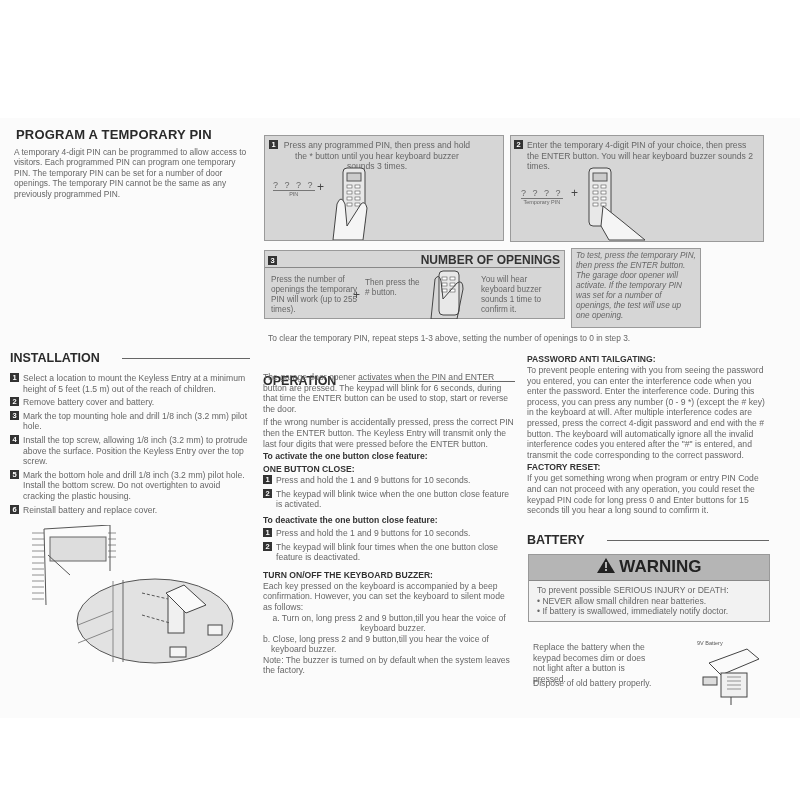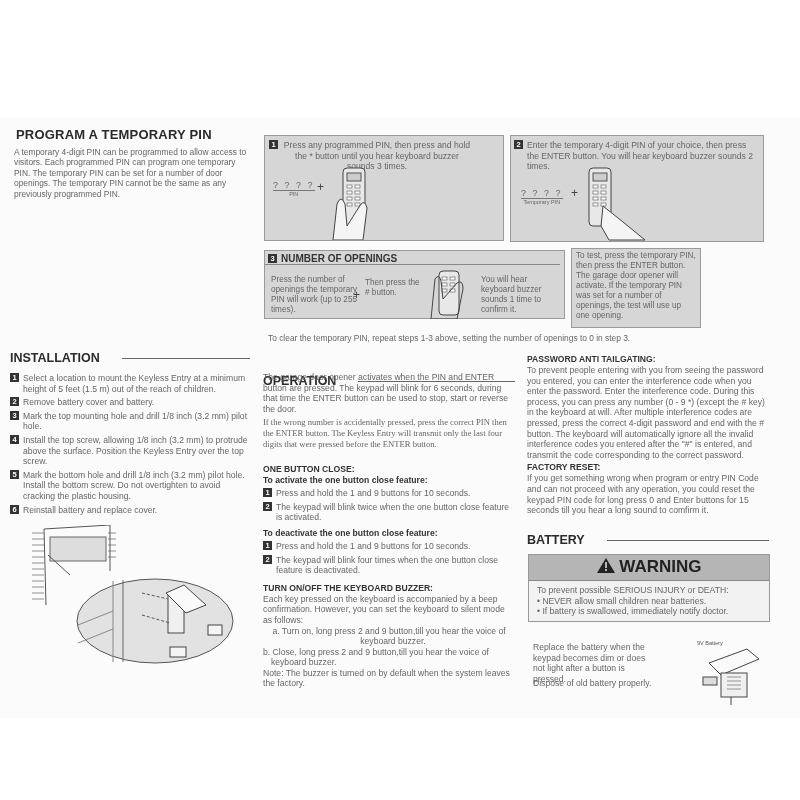--- a/index.html
+++ b/index.html
@@ -82,42 +82,42 @@
       <rect x="10" y="37" width="5" height="3"></rect>
         <rect x="18" y="37" width="5" height="3"></rect>
     </g>
     <path d="M20 40 L40 56 L62 74 L26 74 L18 60 Z" fill="#f5f5f5" stroke="#444"></path>
   </svg>
 </div>
 
 <div class="abs gbox" style="left:264px;top:250px;width:299px;height:67px;">
   <div style="display:flex;align-items:center;padding:2px 0 0 3px;border-bottom:1px solid #888;margin:0 4px 0 0;">
     <span class="num">3</span>
-    <span style="flex:1;text-align:left;font-size:10px;font-weight:bold;color:#333;">NUMBER OF OPENINGS</span>
+    <span style="flex:1;text-align:right;font-size:12px;font-weight:bold;color:#333;">NUMBER OF OPENINGS</span>
   </div>
   <div class="abs txt" style="left:6px;top:24px;width:90px;font-size:8.2px;line-height:10px;">Press the number of openings the temporary PIN will work (up to 255 times).</div>
   <div class="abs plus" style="left:88px;top:37px;">+</div>
   <div class="abs txt" style="left:100px;top:27px;width:60px;font-size:8.2px;line-height:10px;">Then press the # button.</div>
   <svg class="abs" style="left:162px;top:18px;" width="46" height="50">
     <rect x="12" y="2" width="20" height="44" rx="4" fill="#e8e8e8" stroke="#444"></rect>
     <g fill="#fff" stroke="#555" stroke-width="0.6">
       <rect x="15" y="8" width="5" height="3"></rect>
         <rect x="23" y="8" width="5" height="3"></rect>
       <rect x="15" y="14" width="5" height="3"></rect>
         <rect x="23" y="14" width="5" height="3"></rect>
       <rect x="15" y="20" width="5" height="3"></rect>
         <rect x="23" y="20" width="5" height="3"></rect>
     </g>
     <path d="M4 50 L8 10 Q12 4 14 12 L16 30 L30 14 Q36 10 36 20 L30 50 Z" fill="none" stroke="#444"></path>
   </svg>
   <div class="abs txt" style="left:216px;top:24px;width:80px;font-size:8.2px;line-height:10px;">You will hear keyboard buzzer sounds 1 time to confirm it.</div>
 </div>
 
 <div class="abs gbox" style="left:571px;top:248px;width:130px;height:80px;padding:2px 4px;box-sizing:border-box;">
-  <div class="txt" style="font-size:8.2px;line-height:10px;">To test, press the temporary PIN, then press the ENTER button. The garage door opener will activate. If the temporary PIN was set for a number of openings, the test will use up one opening.</div>
+  <div class="txt" style="font-size:8.2px;line-height:10px;font-style:italic;">To test, press the temporary PIN, then press the ENTER button. The garage door opener will activate. If the temporary PIN was set for a number of openings, the test will use up one opening.</div>
 </div>
 
 <div class="abs txt" style="left:268px;top:333px;width:500px;white-space:nowrap;font-size:8.4px;">To clear the temporary PIN, repeat steps 1-3 above, setting the number of openings to 0 in step 3.</div>
 
 <div class="abs sec-title" style="left:10px;top:351px;width:240px;">
   <span>INSTALLATION</span>
     <span class="rule"></span>
 </div>
 <div class="abs txt" style="left:10px;top:373px;width:240px;">
   <div class="step">
@@ -180,23 +180,23 @@
   <line x1="112" y1="68" x2="138" y2="74" stroke="#555" stroke-dasharray="3,2"></line>
   <line x1="112" y1="90" x2="140" y2="98" stroke="#555" stroke-dasharray="3,2"></line>
 </svg>
 
 <div class="abs sec-title" style="left:263px;top:354px;width:252px;margin-top:20px;">
   <span>OPERATION</span>
     <span class="rule"></span>
 </div>
 <div class="abs txt" style="left:263px;top:372px;width:252px;">
   <div style="margin-bottom:3px;">The garage door opener activates when the PIN and ENTER button are pressed. The keypad will blink for 6 seconds, during that time the ENTER button can be used to stop, start or reverse the door.</div>
-  <div style="margin-bottom:15px;font-family:Liberation Serif, serif;">If the wrong number is accidentally pressed, press the correct PIN then the ENTER button. The Keyless Entry will transmit only the last four digits that were pressed before the ENTER button.</div>
+  <div style="margin-bottom:2px;">If the wrong number is accidentally pressed, press the correct PIN then the ENTER button. The Keyless Entry will transmit only the last four digits that were pressed before the ENTER button.</div>
+  <div class="sub" style="margin-bottom:2px;">To activate the one button close feature:</div>
   <div class="sub">ONE BUTTON CLOSE:</div>
-  <div class="sub" style="margin-bottom:2px;">To activate the one button close feature:</div>
   <div class="step">
       <span class="num">1</span>
       <span class="t">Press and hold the 1 and 9 buttons for 10 seconds.</span>
     </div>
   <div class="step" style="margin-bottom:5px;">
       <span class="num">2</span>
       <span class="t">The keypad will blink twice when the one button close feature is activated.</span>
     </div>
   <div class="sub" style="margin-bottom:2px;">To deactivate the one button close feature:</div>
   <div class="step">

